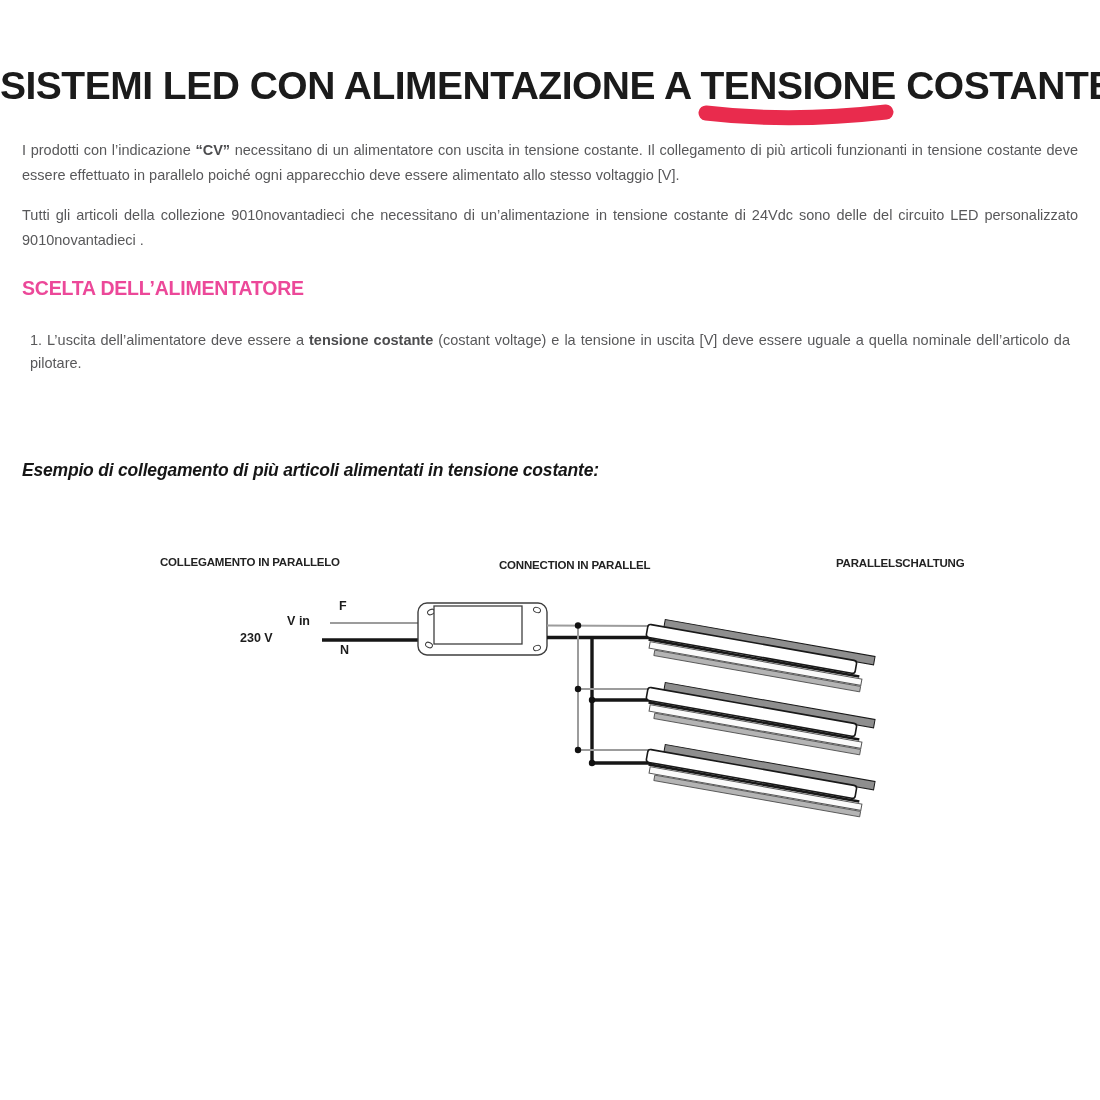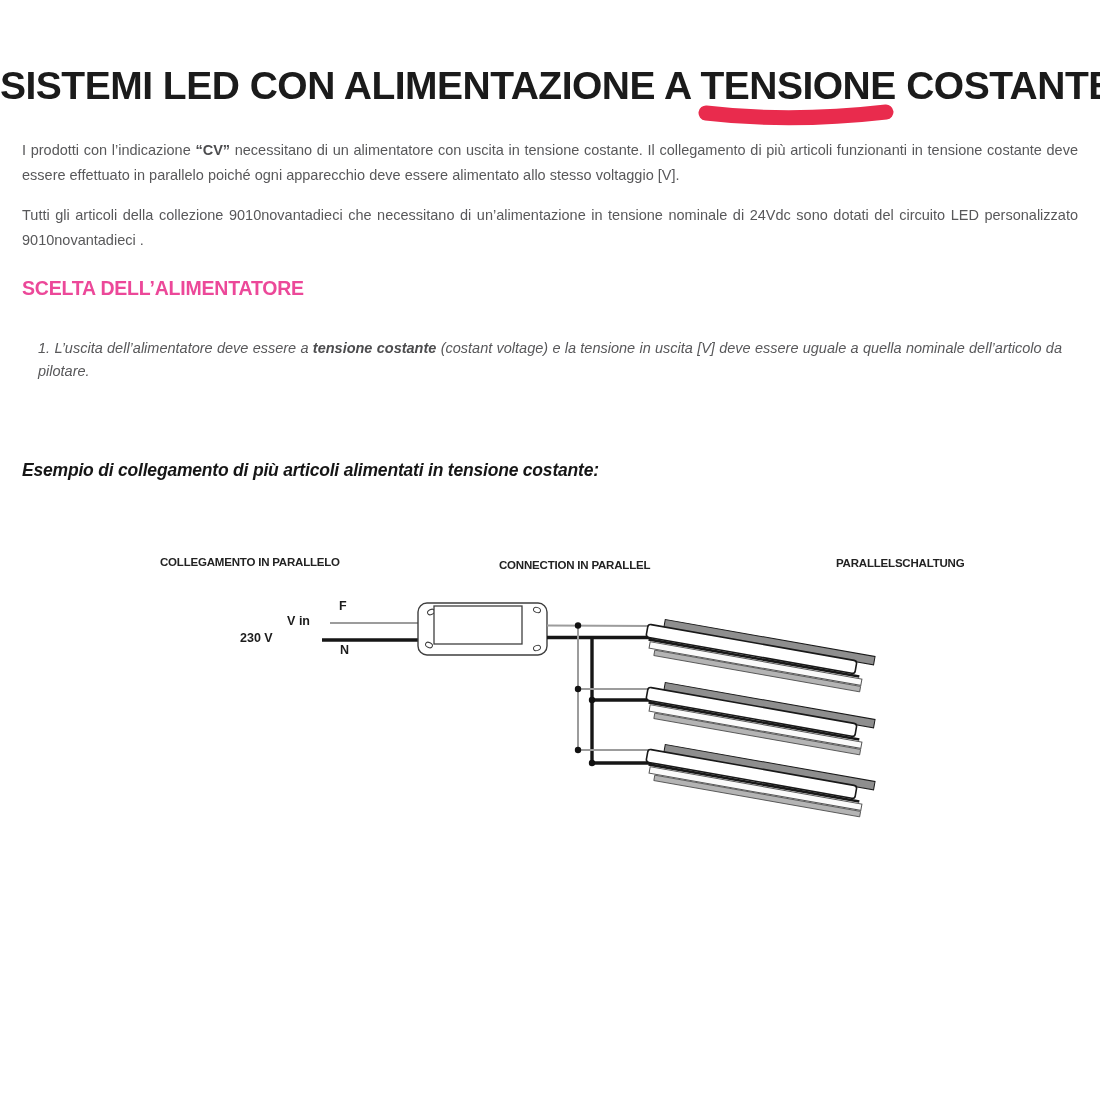--- a/index.html
+++ b/index.html
@@ -25,21 +25,21 @@
   .p2{top:203px;}
   
   .h2{
     position:absolute;left:22px;top:277px;margin:0;
     font-size:19.5px;font-weight:700;letter-spacing:-0.2px;color:#ec4899;
   }
   .list{
     position:absolute;left:22px;top:321px;width:1056px;
     font-size:14.5px;line-height:22.5px;text-align:justify;color:#58585a;
   }
-  .list .item{margin:16px;font-style:italic;}
+  .list .item{margin:8px;}
   .list b{color:#4c4c4e;}
   
   .h3{
     position:absolute;left:22px;top:460px;margin:0;
     font-size:17.5px;font-weight:700;letter-spacing:-0.2px;color:#161616;font-style:italic;
   }
   
   .dlabel{
     position:absolute;font-size:11.5px;font-weight:700;letter-spacing:-0.2px;
     color:#222;white-space:nowrap;text-align:center;
@@ -75,21 +75,21 @@
 <div class="page">
 
   <svg class="marker-svg" viewBox="0 0 220 34">
     <path d="M16,13 Q100,23 196,12" fill="none" stroke-width="15" stroke-linecap="round" stroke="#e92b4d"></path>
   </svg>
 
   <h1 class="title">SISTEMI LED CON ALIMENTAZIONE A TENSIONE COSTANTE</h1>
 
   <p class="para p1"><span>I prodotti con l’indicazione </span><b>“CV”</b><span> necessitano di un alimentatore con uscita in tensione costante. Il collegamento di più articoli funzionanti in tensione costante deve essere effettuato in parallelo poiché ogni apparecchio deve essere alimentato allo stesso voltaggio [V].</span></p>
 
-  <p class="para p2">Tutti gli articoli della collezione 9010novantadieci che necessitano di un’alimentazione in tensione nominale di 24Vdc sono dotati del circuito LED personalizzato 9010novantadieci .</p>
+  <p class="para p2">Tutti gli articoli della collezione 9010novantadieci che necessitano di un’alimentazione in tensione costante di 24Vdc sono delle del circuito LED personalizzato 9010novantadieci .</p>
 
   <h2 class="h2">SCELTA DELL’ALIMENTATORE</h2>
 
   <div class="list">
     <p class="item"><span>1. L’uscita dell’alimentatore deve essere a </span><b>tensione costante</b><span> (costant voltage) e la tensione in uscita [V] deve essere uguale a quella nominale dell’articolo da pilotare.</span></p>
   </div>
 
   <h3 class="h3">Esempio di collegamento di più articoli alimentati in tensione costante:</h3>
 
   <div class="dlabel it">COLLEGAMENTO IN PARALLELO</div>

